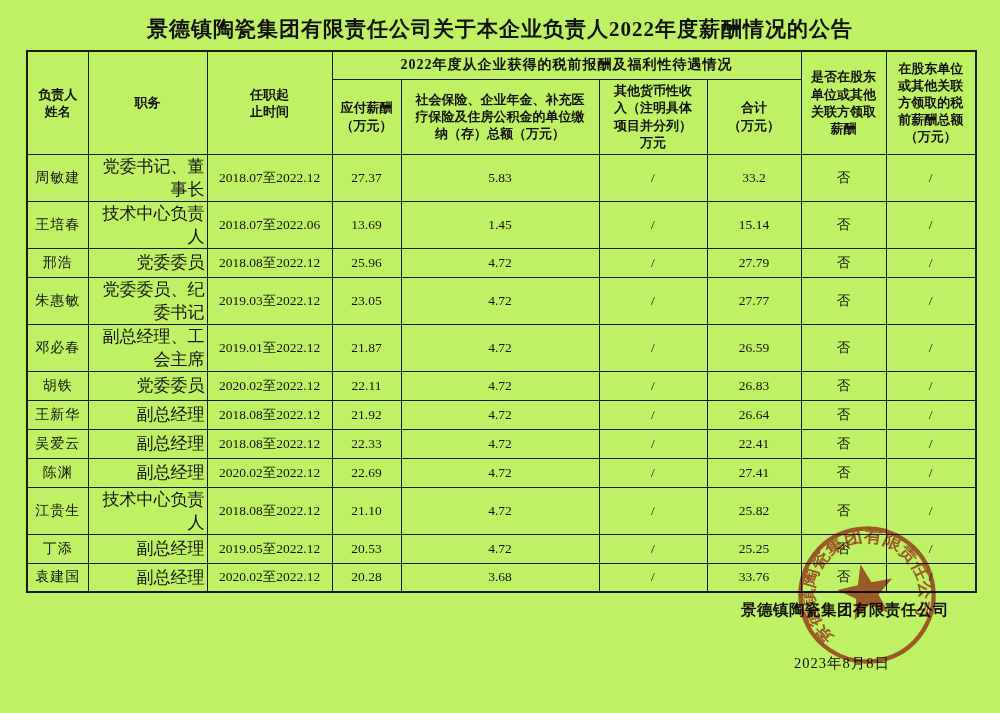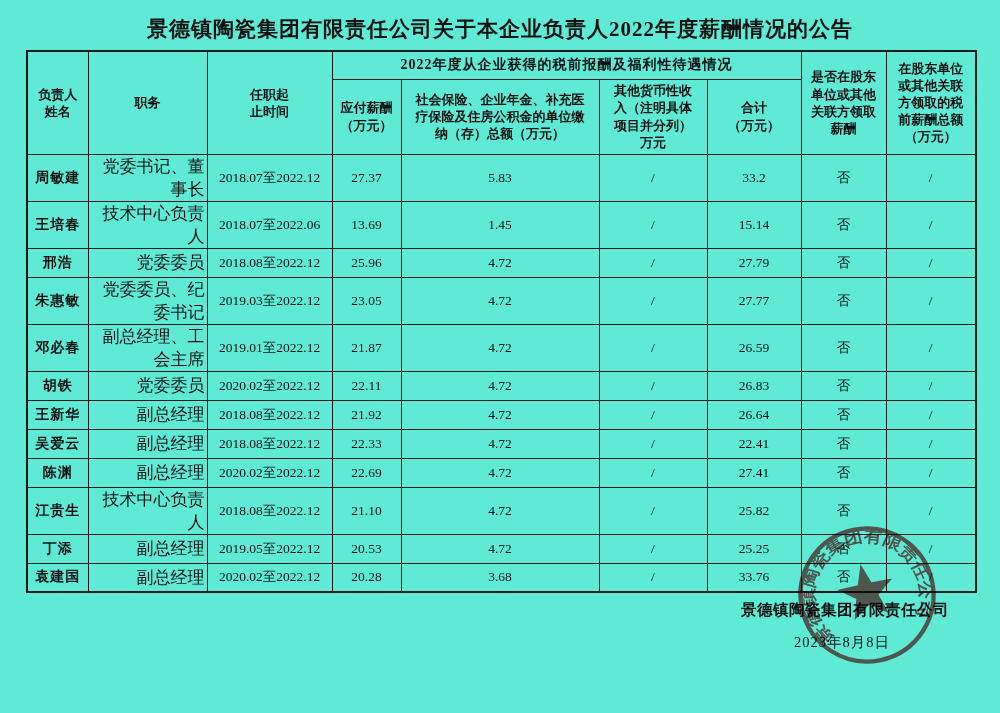--- a/index.html
+++ b/index.html
@@ -4,21 +4,21 @@
 <style>
   * { margin:0; padding:0; box-sizing:border-box; }
   html,body { width:1000px; height:713px; }
   body {
     background:#ffffff;
     font-family:"Liberation Serif","DejaVu Serif",serif;
     color:#121212;
   }
   .page {
     position:relative; width:1000px; height:713px;
-    background:#5eead4; overflow:hidden;
+    background:#bef264; overflow:hidden;
   }
   .title {
     margin-top:15px; text-align:center;
     font-size:21px; font-weight:bold; letter-spacing:1px;
   }
   .intro {
     margin:11px 30px 0 32px; text-indent:2em;
     font-size:13px; font-weight:bold; letter-spacing:.5px;
   }
   table.salary {
@@ -30,28 +30,28 @@
     border:1.5px solid #1a1a1a;
     text-align:center; vertical-align:middle; overflow:hidden;
   }
   th {
     font-size:13px; font-weight:bold; white-space:pre-line;
     line-height:1.32; padding:1px 2px;
   }
   th.group { font-size:14px; height:28px; letter-spacing:1px;margin-top:48px; }
   tr.sub th { height:75px; }
   td { font-size:13.5px; height:29px; padding:0 2px; }
-  td.name { font-size:14px; letter-spacing:1px;font-weight:bold; }
+  td.name { font-size:14px; letter-spacing:1px; }
   td.pos  { font-size:17px;text-align:right; }
   .sig-company {
     position:absolute; left:741px; top:600px;
     font-size:15.5px; font-weight:bold; letter-spacing:.5px;
   }
   .sig-date {
-    position:absolute; left:794px; top:633px;
+    position:absolute; left:794px; top:654px;
     font-size:14.5px; letter-spacing:1px;
   }
   .seal {
     position:absolute; left:791px; top:519px;
     width:152px; height:152px;
     opacity:.82; mix-blend-mode:multiply;
     transform:rotate(-12deg);
     pointer-events:none;
   }
 </style>

